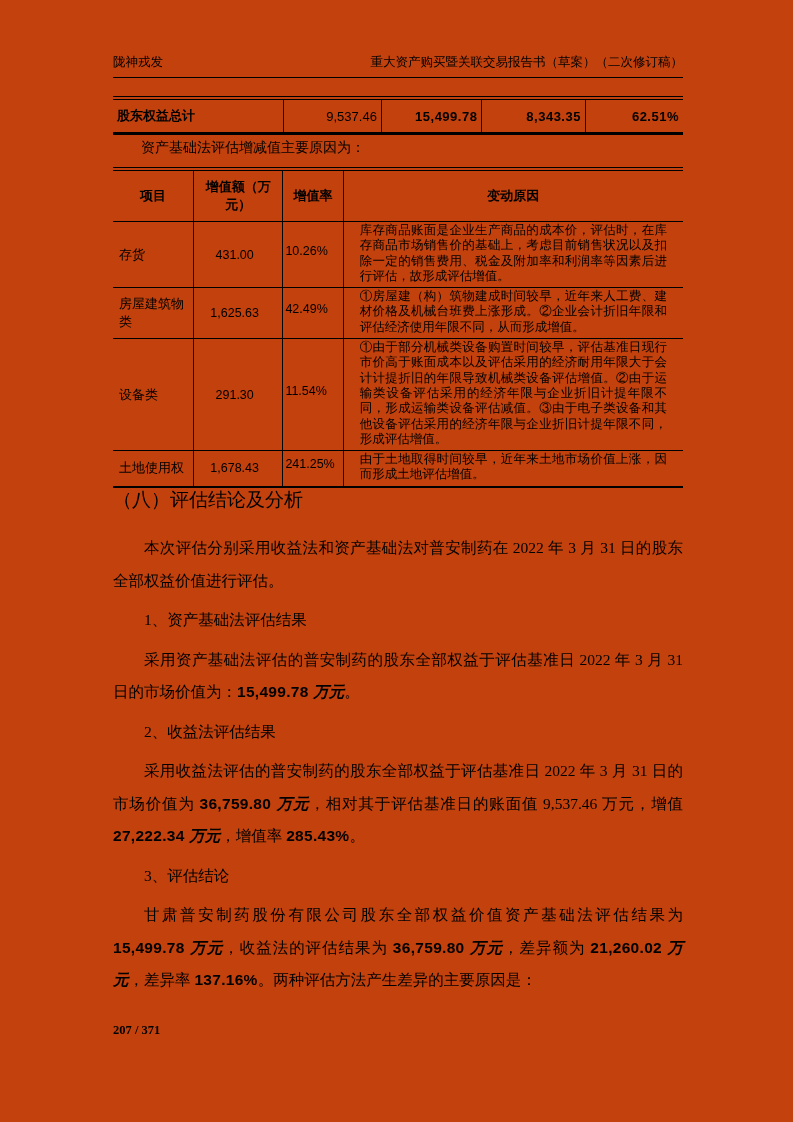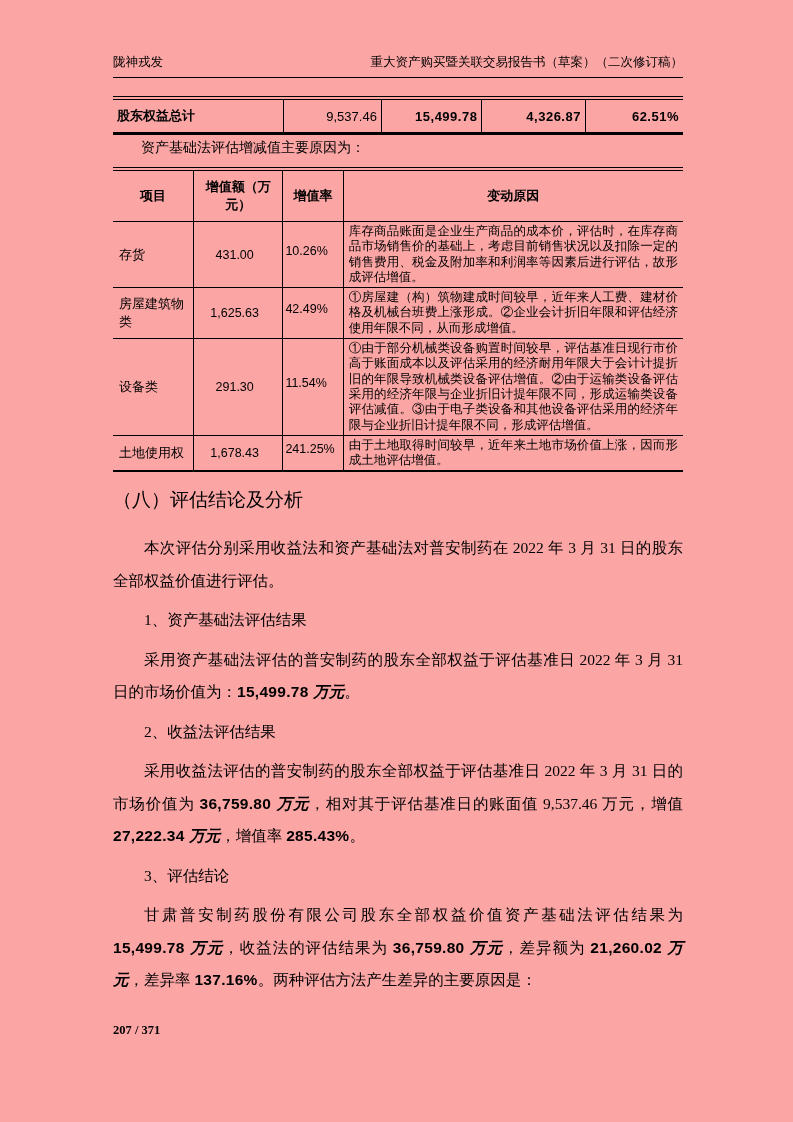--- a/index.html
+++ b/index.html
@@ -1,17 +1,17 @@
 <!DOCTYPE html>
 <html><head>
 <meta charset="utf-8">
 <style>
   html,body { margin:0; padding:0; background:#ffffff; }
   .page {
-    position:relative; width:793px; height:1122px; background:#fca5a5;
+    position:relative; width:793px; height:1122px; background:#c2410c;
     font-family:"Liberation Serif", serif; color:#000; overflow:hidden;
   }
   
   .doc-header {
     position:absolute; left:113px; top:54px; width:570px;
     display:flex; justify-content:space-between; align-items:flex-end;
     border-bottom:1px solid #000; padding-bottom:6px; font-size:12.5px;
   }
   
   table.equity {
@@ -42,21 +42,21 @@
     font-family:"Liberation Sans", sans-serif; font-weight:bold;
     font-size:13px; padding:7px 2px; text-align:center;
   }
   table.reason thead tr { border-bottom:1px solid #000; }
   table.reason tbody tr + tr { border-top:1px solid #000; }
   table.reason th + th, table.reason td + td { border-left:1px solid #000; }
   table.reason td { vertical-align:middle; }
   td.c-item   { padding:2px 6px; font-size:13px; }
   td.c-amount { text-align:center; padding:2px 9px 2px 2px; }
   td.c-rate   { text-align:left; padding:2px 5px 10px 2px; }
-  td.c-reason { text-align:justify; padding:2px 5px; line-height:15.3px; }
+  td.c-reason { text-align:justify; padding:2px 16px; line-height:15.3px;font-family:Liberation Mono, monospace; }
   
   .section { position:absolute; left:113px; top:487px; width:570px; }
   .section h2 {
     font-family:"Liberation Sans", sans-serif; font-weight:normal;
     font-size:19px; line-height:26px; margin:0 0 19px 0;
   }
   .section p {
     font-size:15.5px; line-height:32.5px; margin:0 0 7px 0;
     text-indent:2em; text-align:justify;
   }
@@ -84,21 +84,21 @@
         <col style="width:97px">
         <col style="width:100px">
       <col style="width:103px">
         <col style="width:97px">
     </colgroup>
     <tbody>
         <tr>
       <td class="equity-label">股东权益总计</td>
       <td class="serifnum">9,537.46</td>
       <td class="boldnum">15,499.78</td>
-      <td class="boldnum">4,326.87</td>
+      <td class="boldnum">8,343.35</td>
       <td class="boldnum">62.51%</td>
     </tr>
   </tbody>
     </table>
 
   <div class="intro">资产基础法评估增减值主要原因为：</div>
 
   <table class="reason">
     <colgroup>
       <col style="width:80px">

